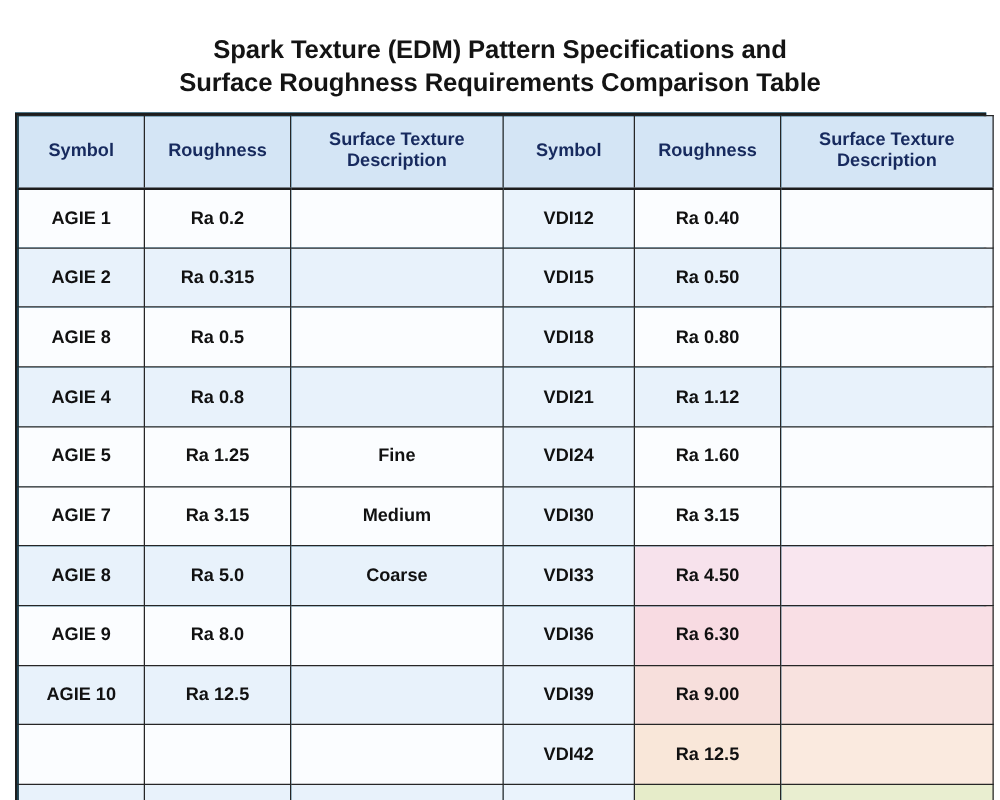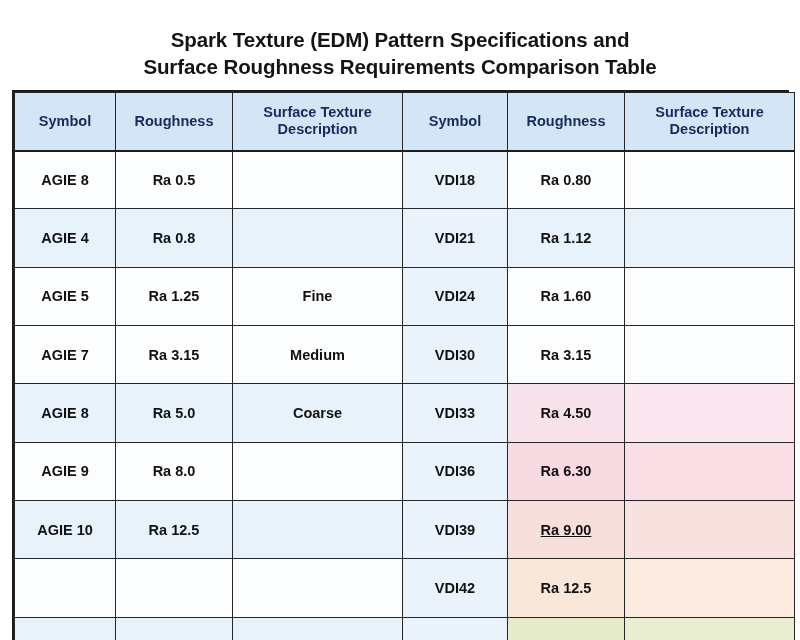--- a/index.html
+++ b/index.html
@@ -75,21 +75,21 @@
   col.c-dsc  { width: 170px; }
   col.c-mid  { width: 105px; }
 
   
   .tint-white { background: #fbfdff; }
   .tint-blue  { background: #e8f2fb; }
   .tint-blue-soft { background: #eaf3fc; }
 
   .c-pink1 { background: #f7e2ec; margin-left: 29px; }
   .c-pink2 { background: #f8dbe2; }
-  .c-pink3 { background: #f7dfdc; text-decoration: underline; }
+  .c-pink3 { background: #f7dfdc; }
   .c-peach { background: #f9e7d9; }
   .c-green { background: #e6ecc9; }
 
   .c-pink1b { background: #f9e6ef; }
   .c-pink2b { background: #f9dfe5; }
   .c-pink3b { background: #f8e2df; }
   .c-peachb { background: #faeadf; }
   .c-greenb { background: #e9eed0; }
 
   .desc-txt { font-weight: bold; color: #111111; }
@@ -125,20 +125,36 @@
           <th>Symbol</th>
           <th>Roughness</th>
           <th>
             <div>Surface Texture</div>
             <div>Description</div>
           </th>
         </tr>
       </thead>
       <tbody id="tbody">
           <tr>
+            <td class="tint-white">AGIE 1</td>
+            <td class="tint-white">Ra 0.2</td>
+            <td class="tint-white desc-txt"></td>
+            <td class="tint-blue-soft">VDI12</td>
+            <td class="tint-white">Ra 0.40</td>
+            <td class="tint-white desc-txt"></td>
+          </tr>
+          <tr>
+            <td class="tint-blue">AGIE 2</td>
+            <td class="tint-blue">Ra 0.315</td>
+            <td class="tint-blue desc-txt"></td>
+            <td class="tint-blue-soft">VDI15</td>
+            <td class="tint-blue">Ra 0.50</td>
+            <td class="tint-blue desc-txt"></td>
+          </tr>
+          <tr>
             <td class="tint-white">AGIE 8</td>
             <td class="tint-white">Ra 0.5</td>
             <td class="tint-white desc-txt"></td>
             <td class="tint-blue-soft">VDI18</td>
             <td class="tint-white">Ra 0.80</td>
             <td class="tint-white desc-txt"></td>
           </tr>
           <tr>
             <td class="tint-blue">AGIE 4</td>
             <td class="tint-blue">Ra 0.8</td>

